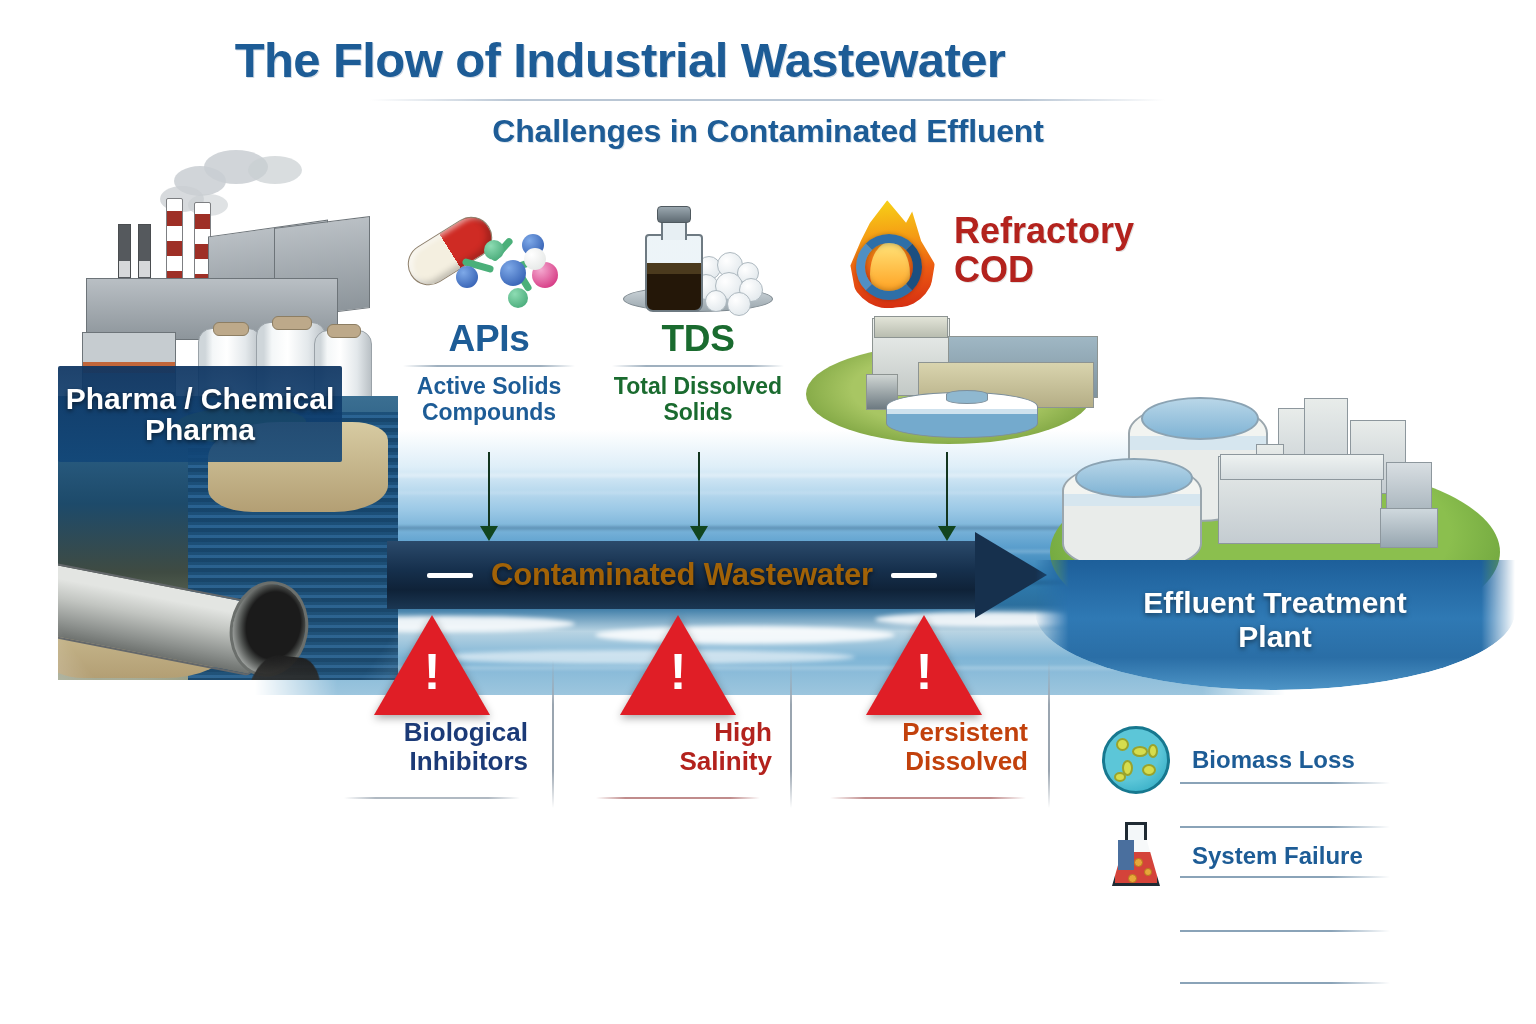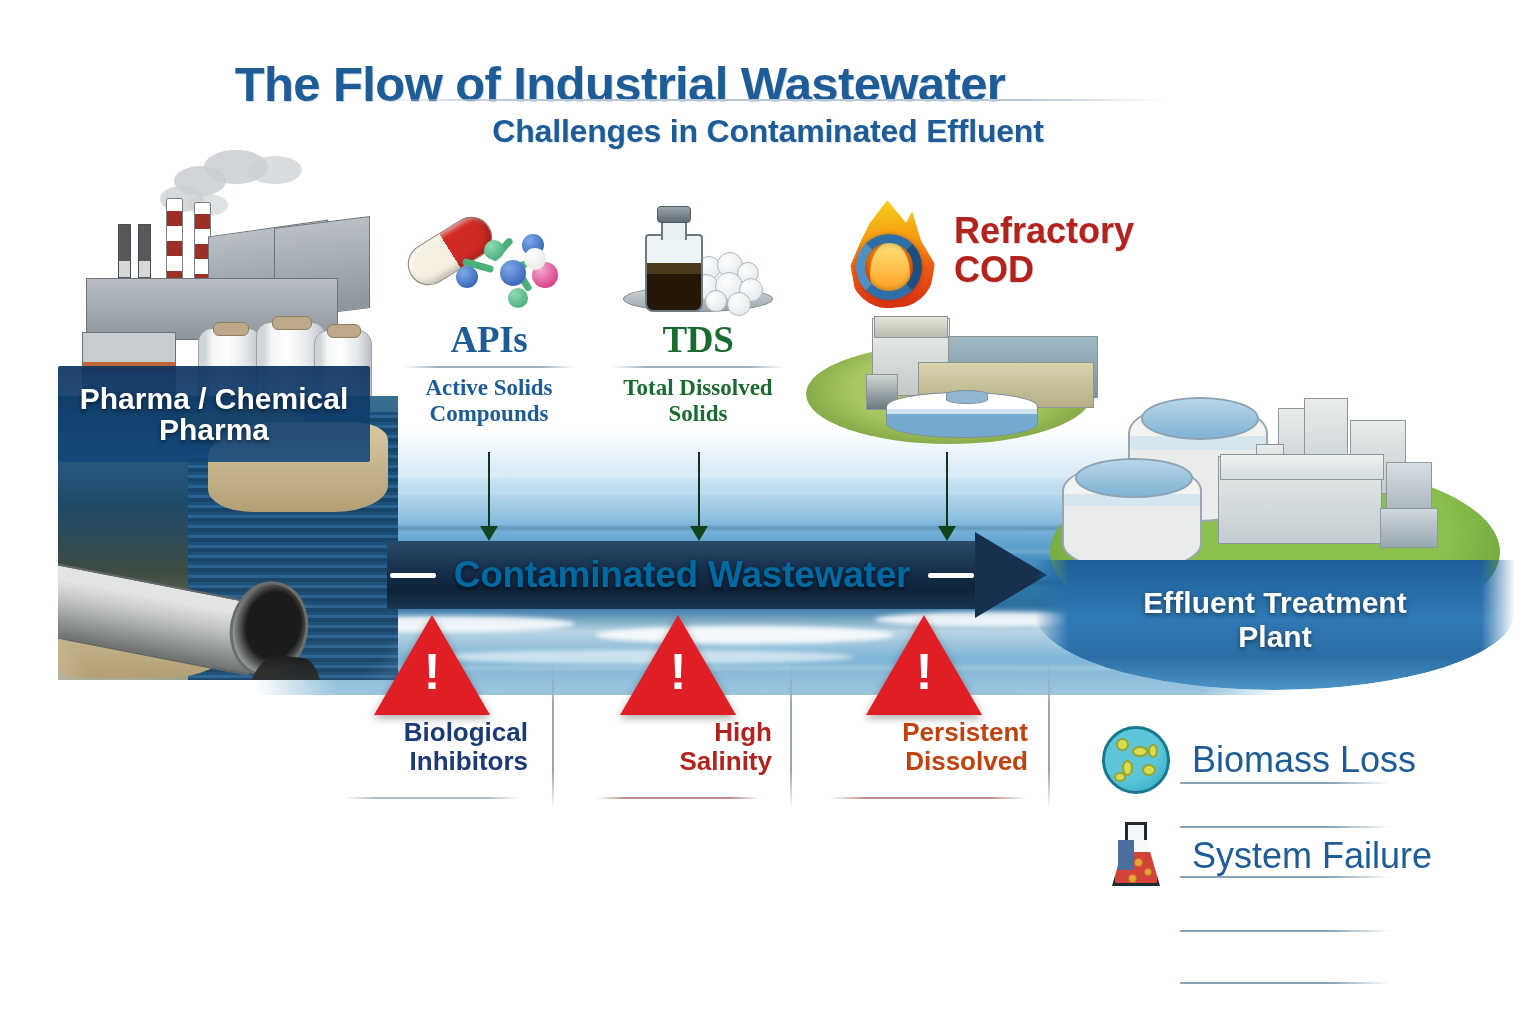--- a/index.html
+++ b/index.html
@@ -9,21 +9,21 @@
     font-family: "Liberation Sans", sans-serif;
     overflow: hidden;
   }
   #stage { position: relative; width: 1536px; height: 1024px; background: #fff; }
 
   
   .title {
     position: absolute; left: 0; top: 32px; width: 1240px; text-align: center;
     font-family: "Liberation Sans", sans-serif;
     font-size: 49px; font-weight: bold; letter-spacing: -0.6px;
-    color: #1d5c96; text-shadow: 1px 1px 0 rgba(120,150,180,.35); margin-top: 24px;
+    color: #1d5c96; text-shadow: 1px 1px 0 rgba(120,150,180,.35);
   }
   .title-rule {
     position: absolute; left: 370px; top: 99px; width: 795px; height: 2px;
     background: linear-gradient(to right, rgba(180,195,210,0) 0%, #b9c6d4 18%, #b9c6d4 82%, rgba(180,195,210,0) 100%);
   }
   .subtitle {
     position: absolute; left: 0; top: 113px; width: 1536px; text-align: center;
     font-size: 32px; font-weight: bold; color: #1d5c96; letter-spacing: -0.2px;
     text-shadow: 1px 1px 0 rgba(120,150,180,.25);
   }
@@ -81,21 +81,21 @@
     position:absolute; left:172px; top:441px; width:78px; height:96px; border-radius:50%;
     background:radial-gradient(ellipse at 55% 45%, #1b1b1b 0 48%, #4c4f4d 58%, #b6bab7 78%, #8b8f8c 100%);
     border:3px solid #6b6f6c; transform:rotate(11deg);
   }
   .fp-flow {
     position:absolute; left:186px; top:516px; width:74px; height:126px;
     background:linear-gradient(to bottom, rgba(30,30,30,.95), rgba(80,80,75,.85) 55%, rgba(225,230,228,.85));
     border-radius:40% 30% 45% 50%; filter:blur(.6px); transform:rotate(6deg);
   }
   .factory-label {
-    position:absolute; left:58px; top:366px; width:312px; height:96px;
+    position:absolute; left:58px; top:366px; width:284px; height:96px;
     background:linear-gradient(to bottom, rgba(13,52,97,.93), rgba(17,70,120,.88));
     display:flex; align-items:center; justify-content:center; text-align:center;
     color:#fff; font-size:30px; font-weight:bold; line-height:1.05;
     text-shadow:0 2px 4px rgba(0,0,0,.55);
     border-radius:2px;
   }
 
   
   .water-band {
     position:absolute; left:255px; top:430px; width:1030px; height:265px; overflow:hidden;
@@ -111,21 +111,21 @@
         #7fb5d6 86%,
         #9dc6de 100%);
     -webkit-mask-image: linear-gradient(to right, transparent 0, #000 8%, #000 92%, transparent 100%);
             mask-image: linear-gradient(to right, transparent 0, #000 8%, #000 92%, transparent 100%);
   }
   .wave { position:absolute; left:0; width:100%; background:rgba(255,255,255,.38); filter:blur(1.4px); }
   .wave2 { position:absolute; left:0; width:100%; background:rgba(12,52,84,.22); filter:blur(1.2px); }
   .foamline { position:absolute; background:rgba(255,255,255,.85); border-radius:50%; filter:blur(2px); }
 
   
-  .contam { position:absolute; text-align:center;font-family:Liberation Serif, serif; }
+  .contam { position:absolute; text-align:center; }
   .contam .ic { height:118px; position:relative; }
   .contam .abbr { font-size:37px; font-weight:bold; letter-spacing:-0.3px; }
   .contam .rule { height:2px; margin:5px auto 7px; width:92%;
     background:linear-gradient(to right, rgba(0,0,0,0), #9fb0bf 20%, #9fb0bf 80%, rgba(0,0,0,0)); }
   .contam .desc { font-size:23px; font-weight:bold; line-height:1.12; }
   .blue  { color:#1d5c96; }
   .green { color:#1a6b2f; }
 
   .connector { position:absolute; width:2px; background:#12351f; }
   .connector::after {
@@ -191,21 +191,21 @@
     background:linear-gradient(to bottom,#2b4a6b 0%, #16304d 42%, #0f2238 72%, #1b3753 100%);
   }
   .arrow-head {
     position:absolute; left:588px; top:-9px; width:0; height:0;
     border-top:43px solid transparent; border-bottom:43px solid transparent;
     border-left:72px solid #16304d;
   }
   .arrow-text {
     position:absolute; left:0; top:0; width:590px; height:68px;
     display:flex; align-items:center; justify-content:center; gap:18px;
-    color:#0369a1; font-size:37px; font-weight:bold; letter-spacing:-0.2px;
+    color:#a16207; font-size:31px; font-weight:bold; letter-spacing:-0.2px;
     text-shadow:0 2px 4px rgba(0,0,0,.6);
   }
   .dash { display:block; width:46px; height:5px; background:#fff; border-radius:2px; }
 
   
   .warn { position:absolute; width:116px; height:100px; }
   .warn .tri {
     position:absolute; left:0; top:0; width:0; height:0;
     border-left:58px solid transparent; border-right:58px solid transparent;
     border-bottom:100px solid #e01e26;
@@ -246,21 +246,21 @@
   }
   .etp-label {
     position:absolute; left:1040px; top:586px; width:470px; text-align:center;
     color:#fff; font-size:30px; font-weight:bold; line-height:1.12;
     text-shadow:0 2px 5px rgba(0,0,0,.5);
   }
 
   
   .cons-item { position:absolute; display:flex; align-items:center; gap:18px; }
   .cons-ic { width:76px; height:76px; position:relative; flex:0 0 76px; }
-  .cons-txt { font-size:36px; font-weight:normal; color:#1d5c96; }
+  .cons-txt { font-size:24px; font-weight:bold; color:#1d5c96; }
   .cons-ul { position:absolute; height:2px; background:linear-gradient(to right, #8aa3b8 0%, #8aa3b8 72%, rgba(140,160,180,0) 100%); }
 
   .bio-circle {
     position:absolute; inset:4px; border-radius:50%;
     background:radial-gradient(circle at 38% 32%, #5cc6d8 0 55%, #23a2bd 100%);
     border:3px solid #17788f;
   }
   .germ { position:absolute; background:#d6dd4e; border-radius:50%; border:2px solid #9aa32c; }
   .flask-body {
     position:absolute; left:14px; top:18px; width:48px; height:50px;

